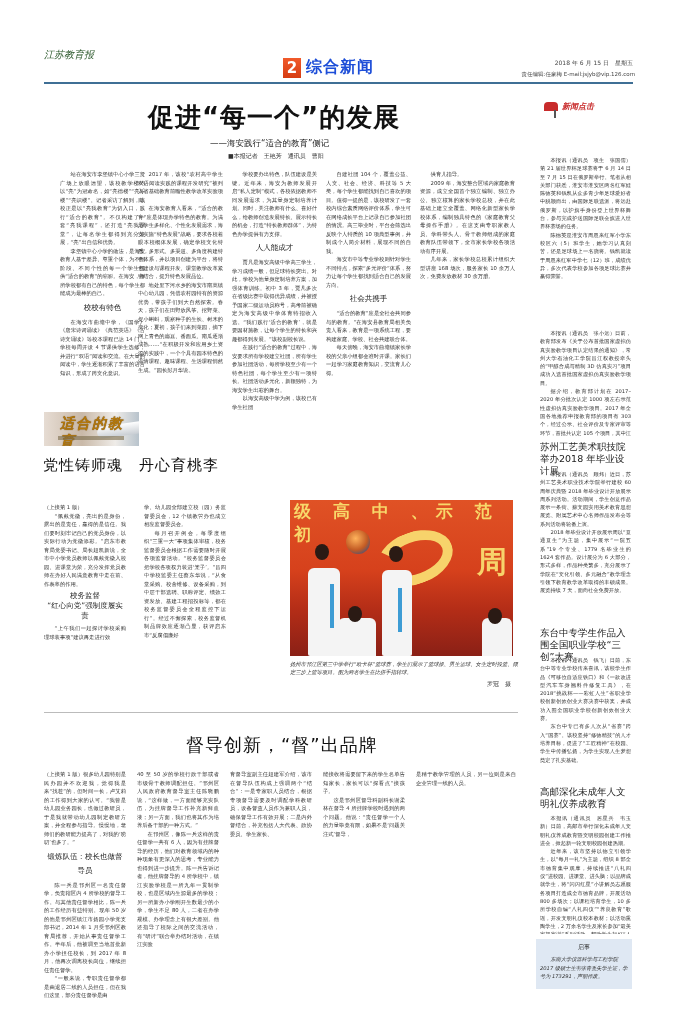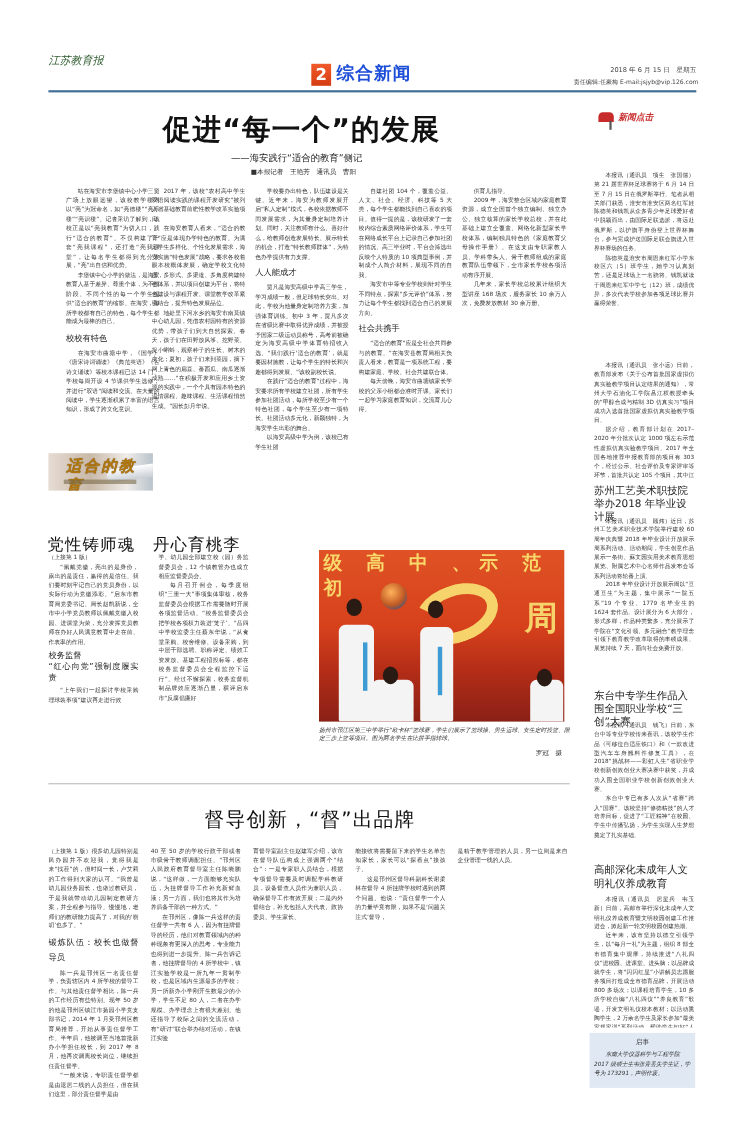--- a/index.html
+++ b/index.html
@@ -17,29 +17,29 @@
   .editor-line { position:absolute; right:44px; top:71px; font-size:5.5px; color:#444; }
   .header-rule { position:absolute; left:44px; top:82px; width:589px; height:2px; background:#3f6f95; }
 
   
   .headline { position:absolute; left:148px; top:100px; font-size:26px; font-weight:bold; color:#111; letter-spacing:1px; font-family:"DejaVu Sans", sans-serif; }
   .subhead { position:absolute; left:210px; top:138px; font-size:8.5px; color:#222; }
   .byline { position:absolute; left:228px; top:152px; font-size:6px; color:#333; }
 
   .col { position:absolute; font-size:5.3px; line-height:8.5px; color:#333; text-align:justify; overflow:hidden; }
   .col p { text-indent:2em; }
-  .col .sh { font-size:7.5px; line-height:14px; text-indent:0; margin:3px 0; color:#222; }
+  .col .sh { text-align:center; font-size:7.5px; line-height:14px; text-indent:0; margin:3px 0; color:#222; }
 
   
   .banner { position:absolute; left:44px; top:412px; width:95px; height:34px; background:linear-gradient(90deg,#e6dcd3 0%,#c9b9a8 40%,#efece8 75%,#b8c3cc 100%); overflow:hidden; }
   .banner-title { position:absolute; left:16px; top:3px; font-size:14px; font-weight:bold; color:#b3780d; font-style:italic; letter-spacing:2px; text-shadow:0 0 1px #5b3a07; }
   .banner-sub { position:absolute; left:14px; top:24px; width:66px; height:4px; background:#7a6a4a; opacity:.6; }
   .train { position:absolute; right:-4px; top:12px; width:46px; height:12px; background:linear-gradient(#ffffff,#c9ced4); border-radius:20px 2px 2px 20px; transform:rotate(-8deg); }
 
-  .h2 { position:absolute; left:43px; top:486px; font-size:15px; color:#111; letter-spacing:1px; }
+  .h2 { position:absolute; left:43px; top:456px; font-size:15px; color:#111; letter-spacing:1px; }
 
   
   .photo { position:absolute; left:290px; top:500px; width:223px; height:156px; overflow:hidden; background:linear-gradient(180deg,#e05225 0%,#d6411c 45%,#b42d17 70%,#8a2016 100%); }
   .photo-text1 { position:absolute; left:4px; top:0px; font-size:17px; color:#f8d86a; font-weight:bold; letter-spacing:8px; }
   .photo-ring { position:absolute; left:86px; top:32px; width:78px; height:52px; border:10px solid #f7d36b; border-radius:50%; border-left-color:transparent; transform:rotate(-20deg); }
   .photo-zhou { position:absolute; right:6px; top:42px; font-size:30px; color:#f7d36b; font-weight:bold; }
   .player { position:absolute; background:#f4f4f4; border-radius:6px 6px 2px 2px; }
   .p1 { left:18px; top:68px; width:32px; height:88px; }
   .p2 { left:92px; top:70px; width:30px; height:86px; }
   .p3 { left:48px; top:118px; width:38px; height:40px; }

